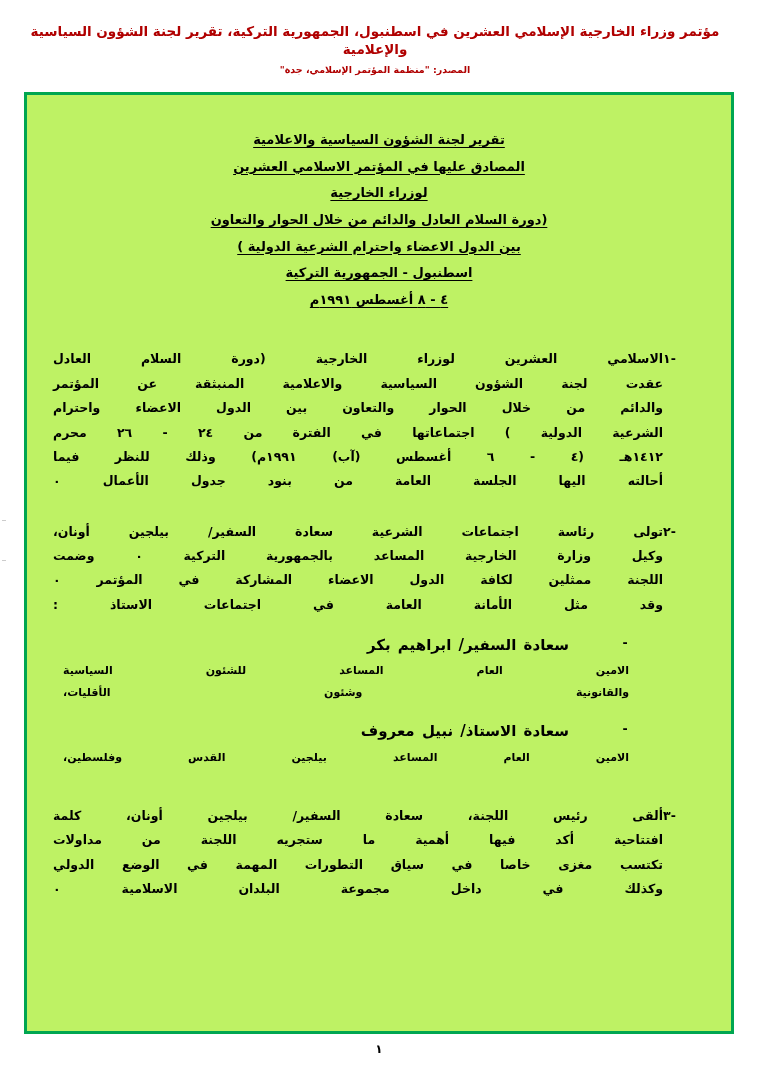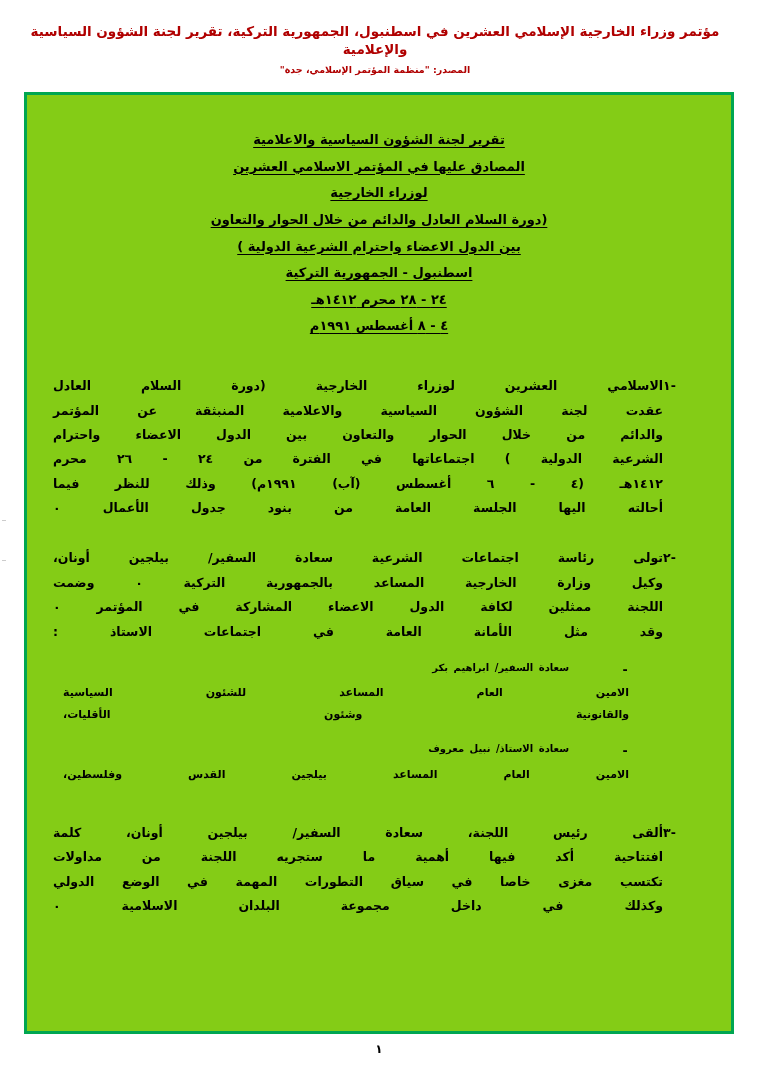--- a/index.html
+++ b/index.html
@@ -48,21 +48,21 @@
 
   
   .frame {
     position: absolute;
     top: 92px;
     left: 24px;
     width: 710px;
     height: 942px;
     border: 3px solid #00a651;
     box-sizing: border-box;
-    background: #84cc16;
+    background: #bef264;
   }
 
   .frame-inner {
     position: absolute;
     top: 18px;
     left: 26px;
     right: 26px;
     bottom: 10px;
   }
 
@@ -128,21 +128,21 @@
     justify-content: flex-start;
   }
   .sub-dash {
     flex: 0 0 60px;
     font-size: 12.5px;
     font-weight: bold;
     line-height: 1.95;
     text-align: left;
   }
   .sub-title {
-    font-size: 10px;
+    font-size: 15px;
     font-weight: bold;
     line-height: 1.95;
     letter-spacing: 1.3px;
   }
   .sub-lines {
     font-size: 11px;
     font-weight: bold;
     line-height: 1.95;
     letter-spacing: 1.3px;
     text-align: center;
@@ -185,21 +185,20 @@
   <div class="frame">
     <div class="frame-inner">
 
       <div class="title-block">
         <div class="title-line u">تقرير لجنة الشؤون السياسية والاعلامية</div>
         <div class="title-line u">المصادق عليها في المؤتمر الاسلامي العشرين</div>
         <div class="title-line u">لوزراء الخارجية</div>
         <div class="title-line u">(دورة السلام العادل والدائم من خلال الحوار والتعاون</div>
         <div class="title-line u">بين الدول الاعضاء واحترام الشرعية الدولية )</div>
         <div class="title-line u">اسطنبول - الجمهورية التركية</div>
-        <div class="title-line u">٢٤ - ٢٨ محرم ١٤١٢هـ</div>
         <div class="title-line u">٤ - ٨ أغسطس ١٩٩١م</div>
       </div>
 
       <div class="body-block">
 
         <div class="para">
           <div class="para-num">-١</div>
           <div class="para-text">
             <div>الاسلامي العشرين لوزراء الخارجية (دورة السلام العادل</div>
             <div>عقدت لجنة الشؤون السياسية والاعلامية المنبثقة عن المؤتمر</div>

